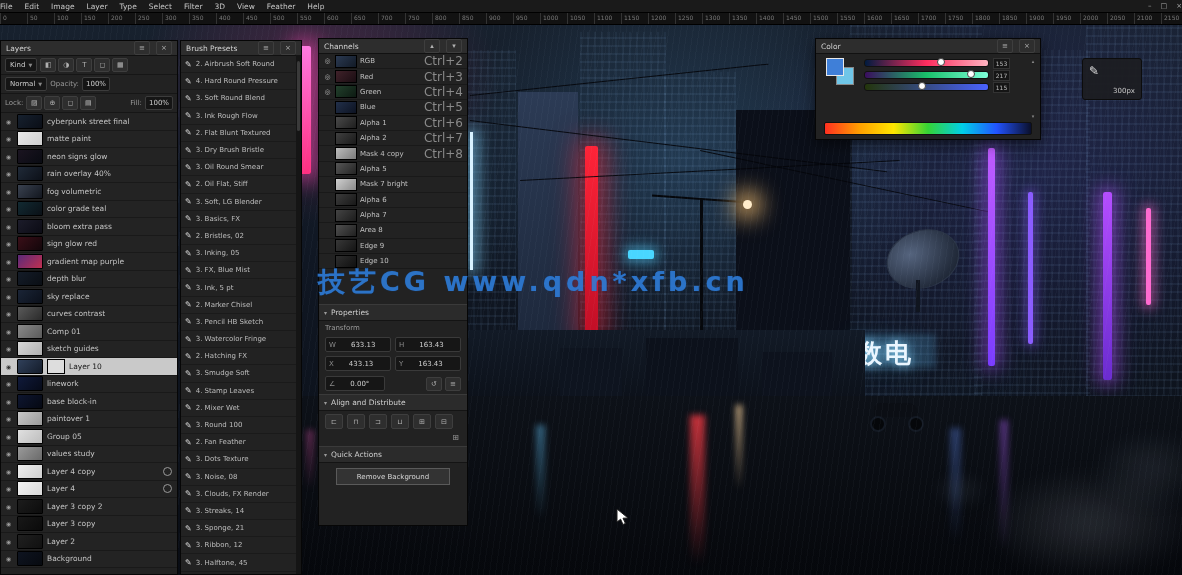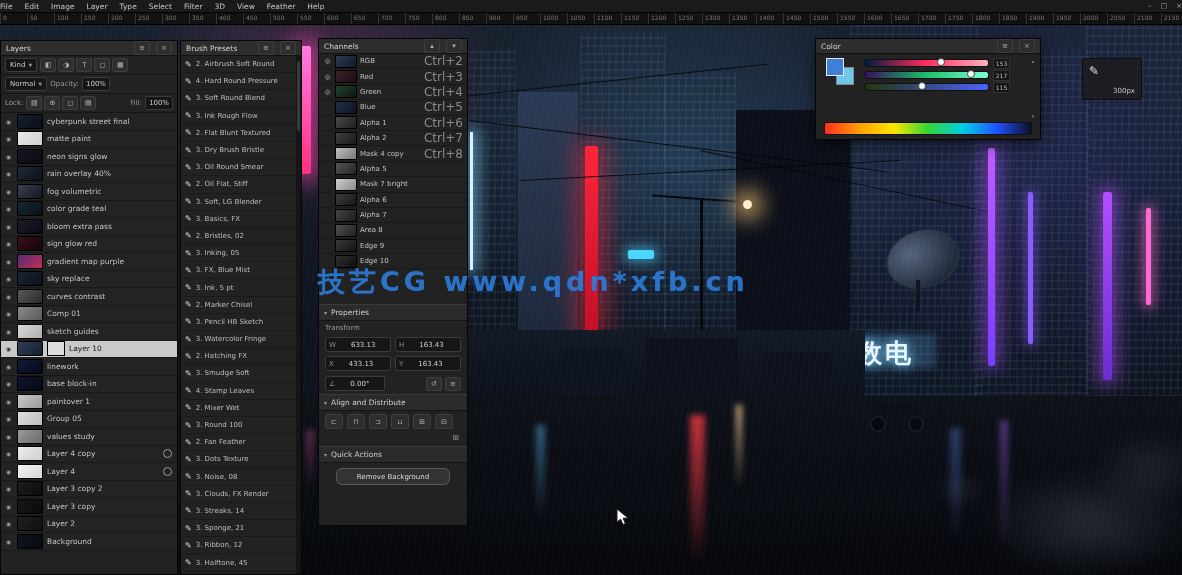--- a/index.html
+++ b/index.html
@@ -97,21 +97,21 @@
   .field{height:13px;background:#161616;border:1px solid #3a3a3a;border-radius:2px;display:flex;align-items:center;
     padding:0 3px;font-size:7px;}
   .f-label{color:#8a8a8a;margin-right:3px;}
   .f-value{color:#d0d0d0;margin-left:12px;}
   .angle-row{display:flex;align-items:center;gap:4px;padding:3px 6px;font-size:7px;flex:none;}
   .align-row{display:flex;gap:4px;padding:3px 6px;flex:none;}
   .align-btn{width:16px;height:13px;background:#2e2e2e;border:1px solid #3e3e3e;border-radius:2px;display:flex;
     align-items:center;justify-content:center;font-size:7px;color:#b0b0b0;}
   .plus-row{display:flex;justify-content:flex-end;padding:1px 8px 4px 0;font-size:8px;color:#9a9a9a;flex:none;}
   .qa-body{padding:5px 6px;flex:none;}
-  .qa-btn{width:112px;height:15px;background:#333;border:1px solid #5a5a5a;border-radius:6px;display:flex;
+  .qa-btn{width:112px;height:15px;background:#333;border:1px solid #5a5a5a;border-radius:0;display:flex;
     align-items:center;justify-content:center;font-size:7px;color:#d6d6d6;margin:0 auto;}
   .stack-fill{flex:1;}
 
   
   #color-panel{left:815px;top:38px;width:226px;height:102px;z-index:12;box-shadow:0 4px 14px rgba(0,0,0,.55);}
   #color-body{position:relative;height:87px;}
   #fg-swatch{position:absolute;left:10px;top:4px;width:16px;height:16px;border:1px solid #e8e8e8;z-index:2;}
   #bg-swatch{position:absolute;left:20px;top:13px;width:16px;height:16px;border:1px solid #888;}
   #slider-stack{position:absolute;left:48px;top:3px;right:30px;}
   .slider-row{height:12px;display:flex;align-items:center;gap:4px;}
@@ -459,20 +459,27 @@
   </div>
   <div class="layer-row">
     <span class="eye">◉</span>
     <span class="thumb" style="background:linear-gradient(135deg,#5a2a7a,#c03050);"></span>
 
     <span class="lname">gradient map purple</span>
 
   </div>
   <div class="layer-row">
     <span class="eye">◉</span>
+    <span class="thumb" style="background:linear-gradient(135deg,#141c28,#0a0e14);"></span>
+
+    <span class="lname">depth blur</span>
+
+  </div>
+  <div class="layer-row">
+    <span class="eye">◉</span>
     <span class="thumb" style="background:linear-gradient(135deg,#1a2436,#0b101a);"></span>
 
     <span class="lname">sky replace</span>
 
   </div>
   <div class="layer-row">
     <span class="eye">◉</span>
     <span class="thumb" style="background:linear-gradient(135deg,#5a5a5a,#2a2a2a);"></span>
 
     <span class="lname">curves contrast</span>

